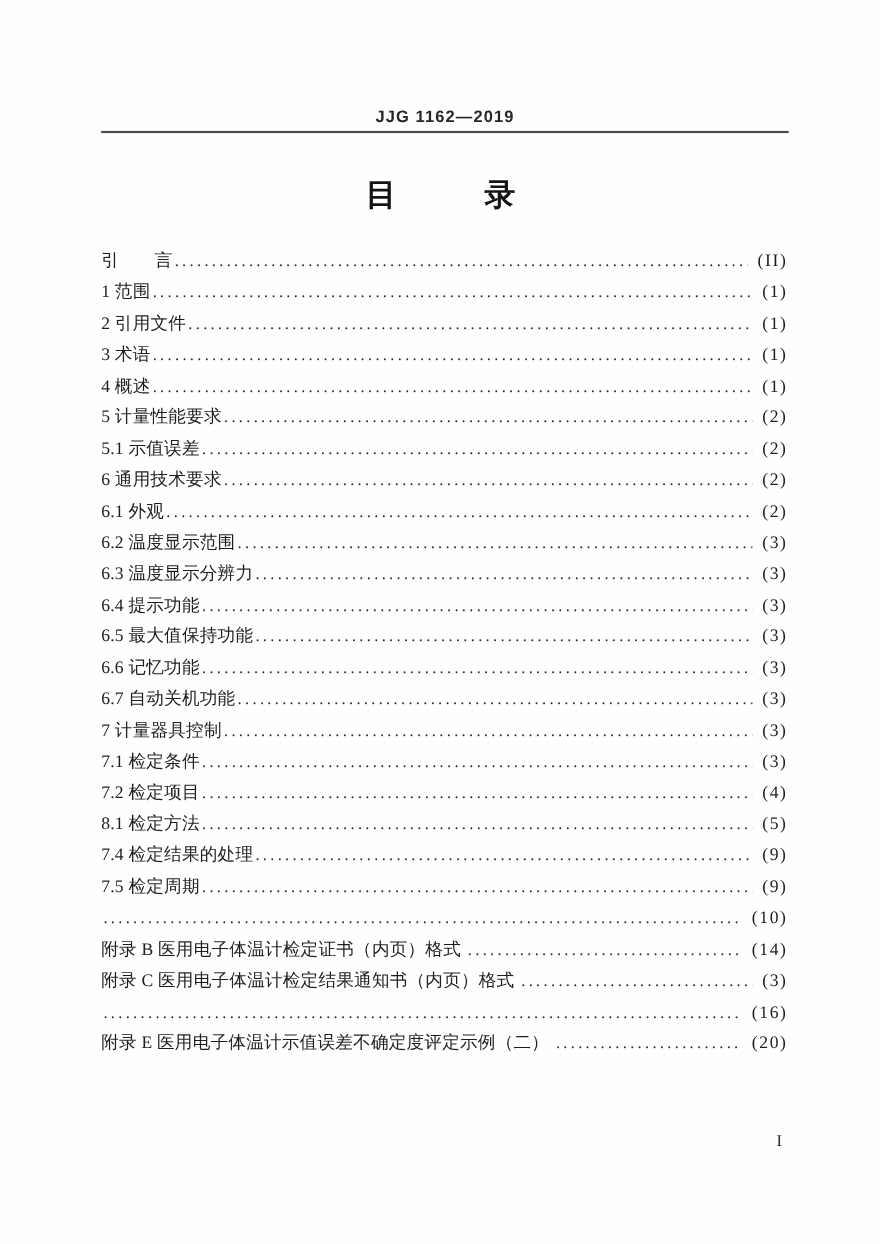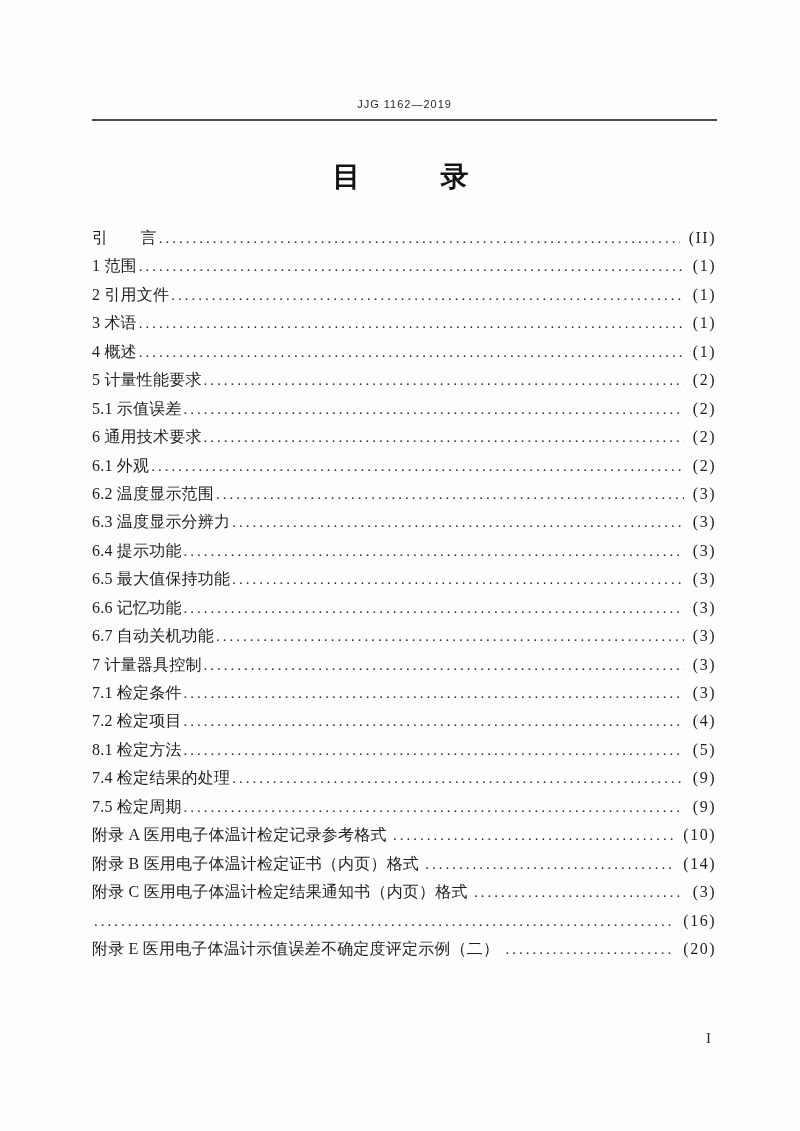--- a/index.html
+++ b/index.html
@@ -16,23 +16,24 @@
     color: #1e1e1e;
     overflow: hidden;
   }
   .doc-header {
     position: absolute;
     top: 98px;
     left: 92px;
     right: 83px;
     text-align: center;
     font-family: "Liberation Sans", "DejaVu Sans", sans-serif;
-    font-size: 11px;
+    font-size: 15px;
     letter-spacing: 1px;
     color: #262626;
+    font-weight: bold;
   }
   .header-rule {
     position: absolute;
     top: 119px;
     left: 92px;
     right: 83px;
     height: 2px;
     background: #4d4d4d;
   }
   .toc-title {
@@ -206,21 +207,20 @@
         <span class="toc-label">7.4 检定结果的处理</span>
         <span class="toc-dots"></span>
         <span class="toc-page">(9)</span>
       </div>
       <div class="toc-row">
         <span class="toc-label">7.5 检定周期</span>
         <span class="toc-dots"></span>
         <span class="toc-page">(9)</span>
       </div>
       <div class="toc-row">
-        <span class="toc-label">附录 A 医用电子体温计检定记录参考格式 </span>
         <span class="toc-dots"></span>
         <span class="toc-page">(10)</span>
       </div>
       <div class="toc-row">
         <span class="toc-label">附录 B 医用电子体温计检定证书（内页）格式 </span>
         <span class="toc-dots"></span>
         <span class="toc-page">(14)</span>
       </div>
       <div class="toc-row">
         <span class="toc-label">附录 C 医用电子体温计检定结果通知书（内页）格式 </span>

